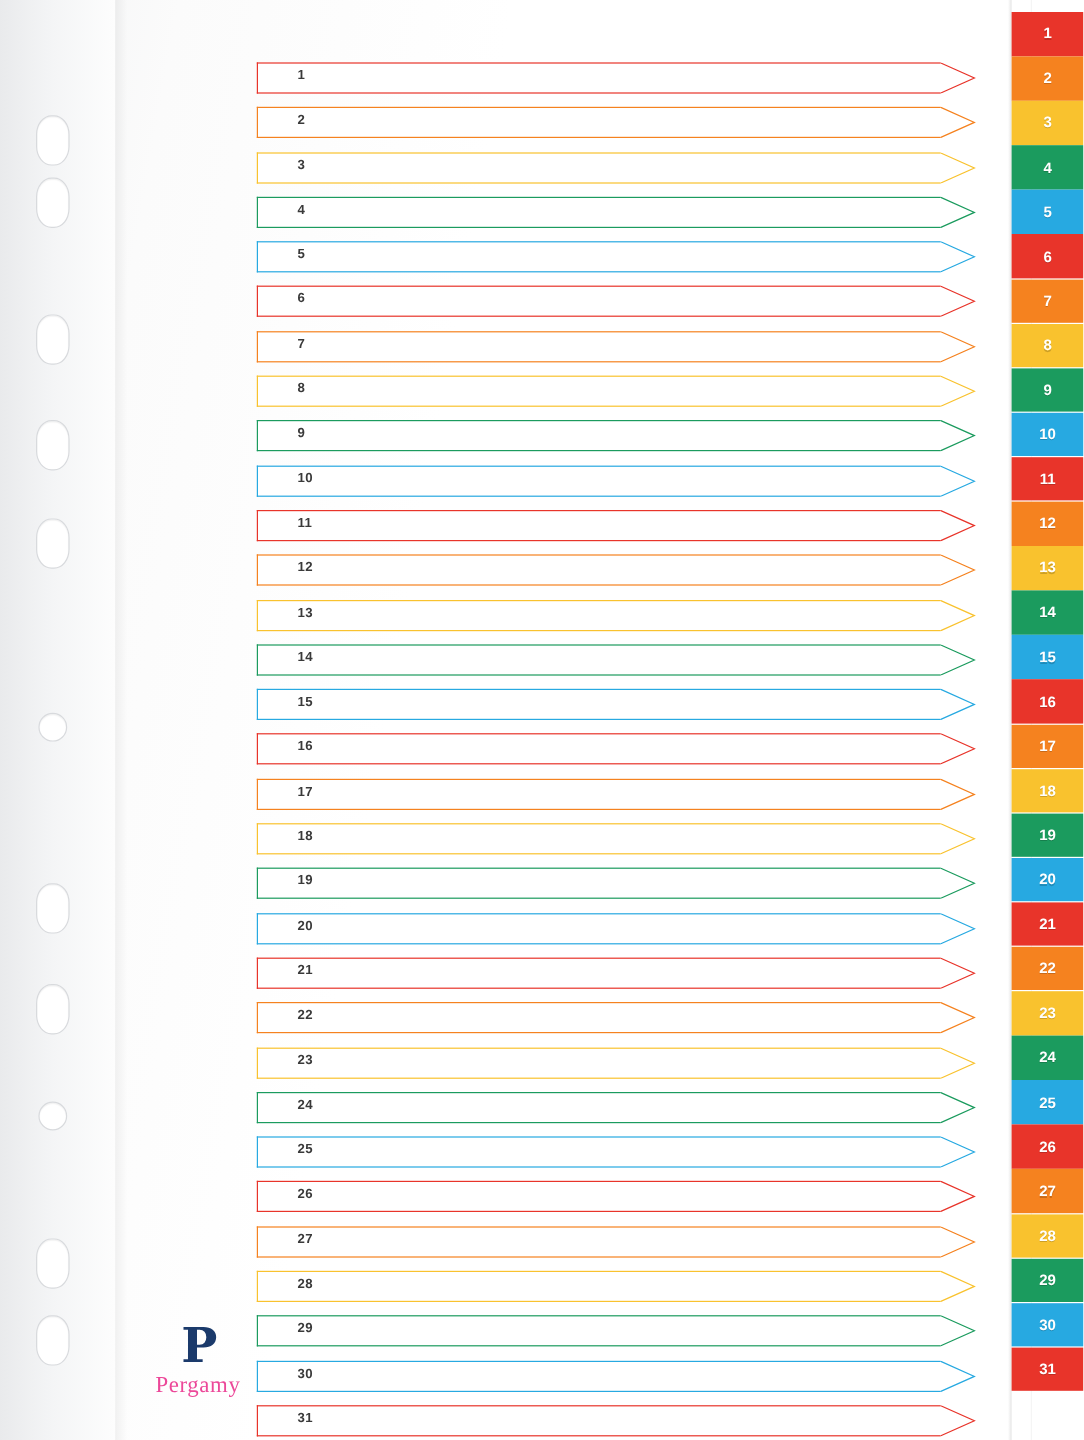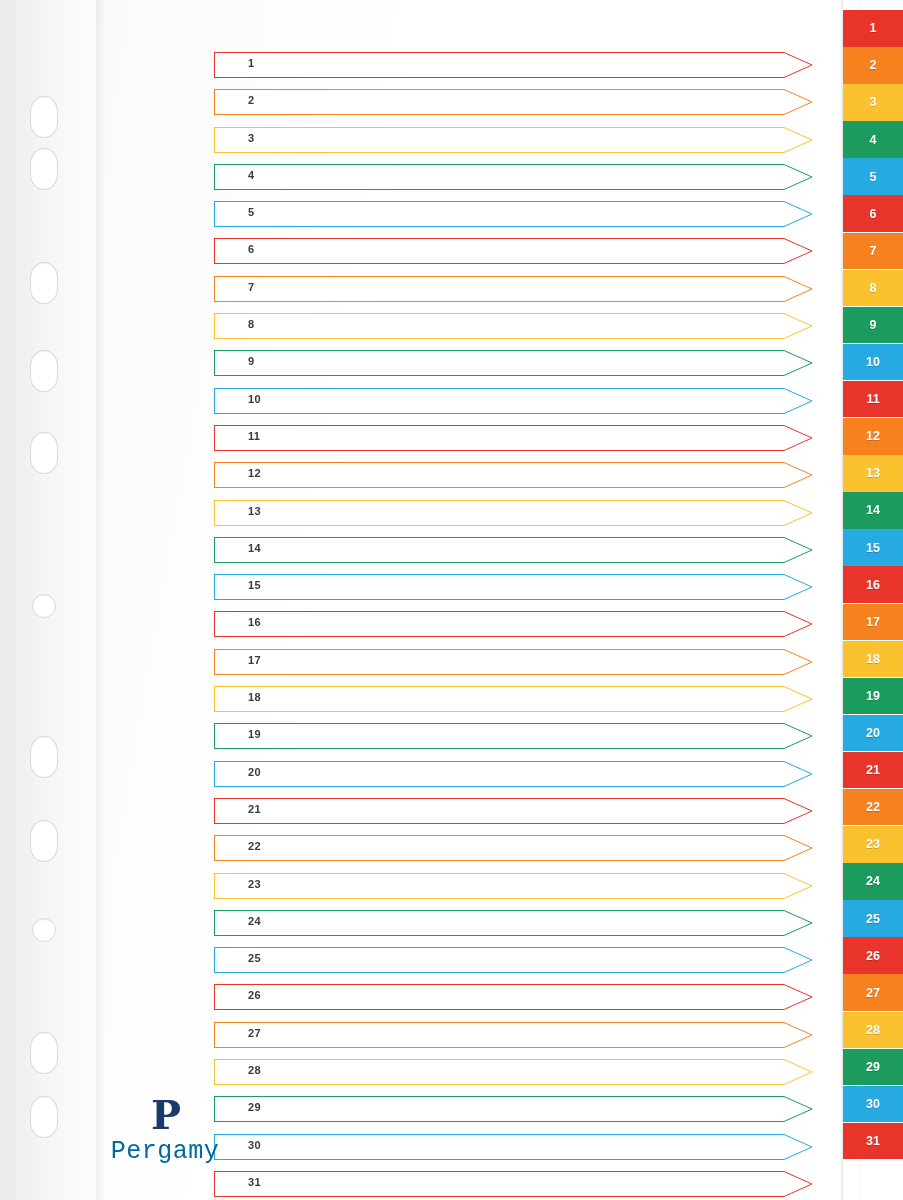--- a/index.html
+++ b/index.html
@@ -143,23 +143,23 @@
   }
   #logo .mark {
     font-family: "DejaVu Serif", serif;
     font-size: 40px;
     line-height: 40px;
     color: #1b3a6b;
     font-weight: bold;
     letter-spacing: -2px;
   }
   #logo .word {
-    font-family: Liberation Mono, monospace;
-    font-size: 25px;
-    color: #0369a1;
+    font-family: Liberation Serif, serif;
+    font-size: 19px;
+    color: #ec4899;
     letter-spacing: 0.5px;
     margin-top: 2px;
   }
   
   #edge {
     position: absolute;
     right: 60px;
     top: 0;
     width: 3px;
     height: 100%;

